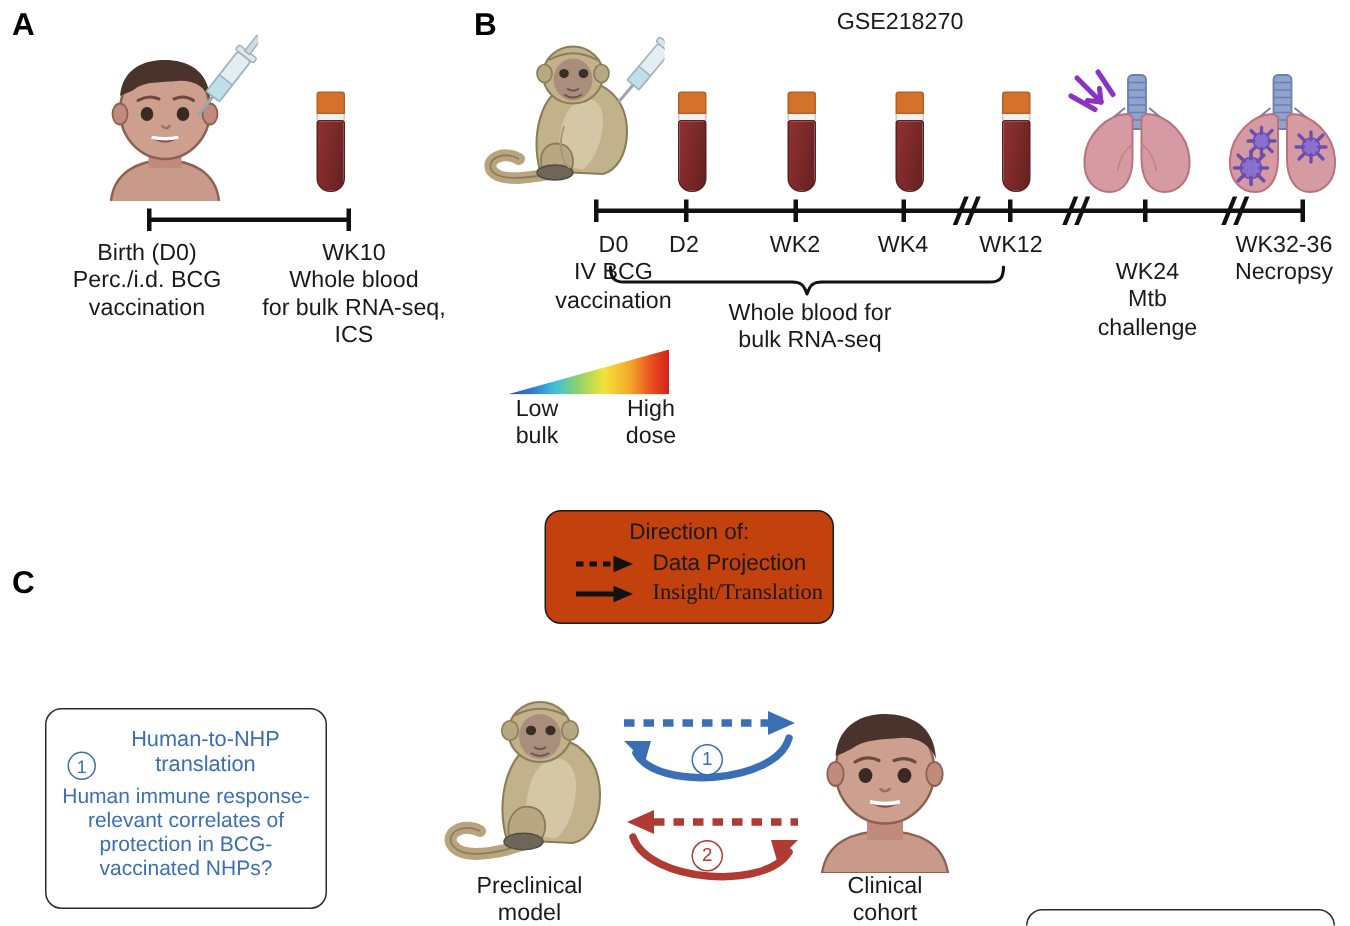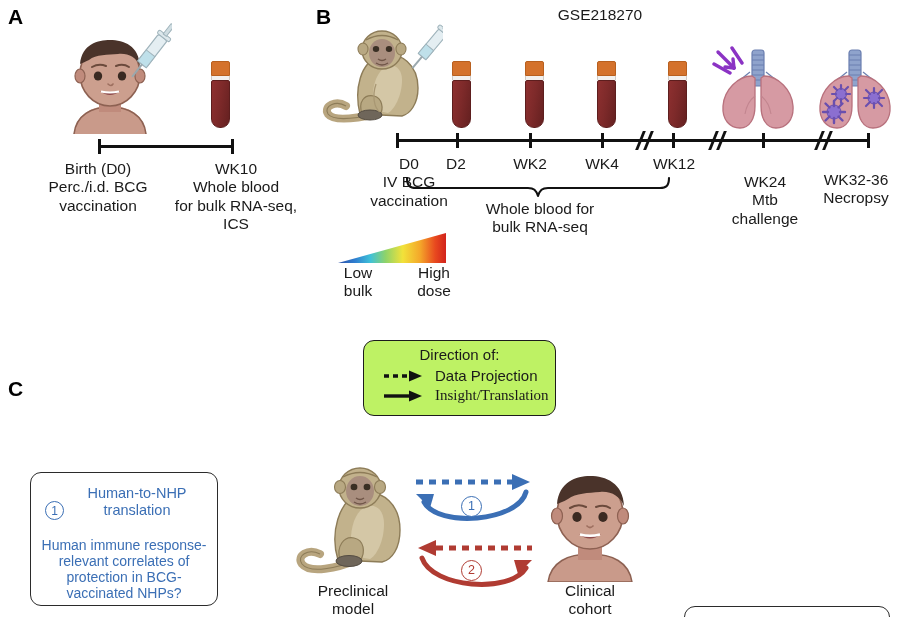--- a/index.html
+++ b/index.html
@@ -39,21 +39,21 @@
   
   .lungsvg{display:block;}
   
   .dose-tri{
     width:108px;height:30px;
     background:linear-gradient(90deg,#2b4fa8 0%,#2f7fd0 16%,#3fc1d8 30%,#8ed36a 44%,#f2e23a 60%,#f4a72a 76%,#e8491f 90%,#d2231c 100%);
     clip-path:polygon(0 100%,100% 0,100% 100%);
   }
   
   .legend-box{
-    border:1.6px solid #1c1c1c;border-radius:11px;background:#bef264;
+    border:1.6px solid #1c1c1c;border-radius:11px;background:#c2410c;
     box-sizing:border-box;
   }
   .legend-title{font-size:15px;text-align:center;color:#1a1a1a;}
   .legend-row{display:flex;align-items:center;gap:9px;}
   .legend-row .lbl{font-size:15px;color:#1a1a1a;white-space:nowrap;}
   
   .qbox{
     border:1.6px solid #2b2b2b;border-radius:11px;background:#fff;
     box-sizing:border-box;position:relative;
   }
@@ -320,21 +320,21 @@
 <div class="abs cap" style="left:360px;top:155px;width:98px;">D0
 IV BCG
 vaccination</div>
 <div class="abs cap" style="left:427px;top:155px;width:58px;">D2</div>
 <div class="abs cap" style="left:498px;top:155px;width:64px;">WK2</div>
 <div class="abs cap" style="left:570px;top:155px;width:64px;">WK4</div>
 <div class="abs cap" style="left:638px;top:155px;width:72px;">WK12</div>
 <div class="abs cap" style="left:722px;top:173px;width:86px;">WK24
 Mtb
 challenge</div>
-<div class="abs cap" style="left:812px;top:171px;width:88px;">WK32-36
+<div class="abs cap" style="left:812px;top:155px;width:88px;">WK32-36
 Necropsy</div>
 
 <div class="abs" style="left:404px;top:176px;width:268px;height:22px;">
   <svg width="268" height="22" viewBox="0 0 268 22">
     <path d="M3 2 C3 10 6 12 12 12 L124 12 C130 12 132 14 134 20 C136 14 138 12 144 12 L256 12 C262 12 265 10 265 2" fill="none" stroke="#111" stroke-width="2.1" stroke-linecap="round" stroke-linejoin="round"></path>
   </svg>
 </div>
 <div class="abs cap" style="left:460px;top:200px;width:160px;">Whole blood for
 bulk RNA-seq</div>
 
@@ -361,21 +361,21 @@
     <span class="lbl">Insight/Translation</span>
   </div>
 </div>
 
 <div class="abs panel-letter" style="left:8px;top:378px;">C</div>
 
 <div class="abs qbox blue" style="left:30px;top:472px;width:188px;height:134px;">
   <div class="numcircle abs blue" style="left:14px;top:28px;">1</div>
   <div class="heading blue" style="margin:12px 8px 0 34px;">Human-to-NHP
 translation</div>
-  <div class="bodytxt blue" style="margin:18px 6px 0 6px;">Human immune response-
+  <div class="bodytxt blue" style="margin:3px 6px 0 6px;">Human immune response-
 relevant correlates of
 protection in BCG-
 vaccinated NHPs?</div>
 </div>
 
 <div class="abs qbox red" style="left:684px;top:472px;width:206px;height:134px;">
   
   
   
 </div>

